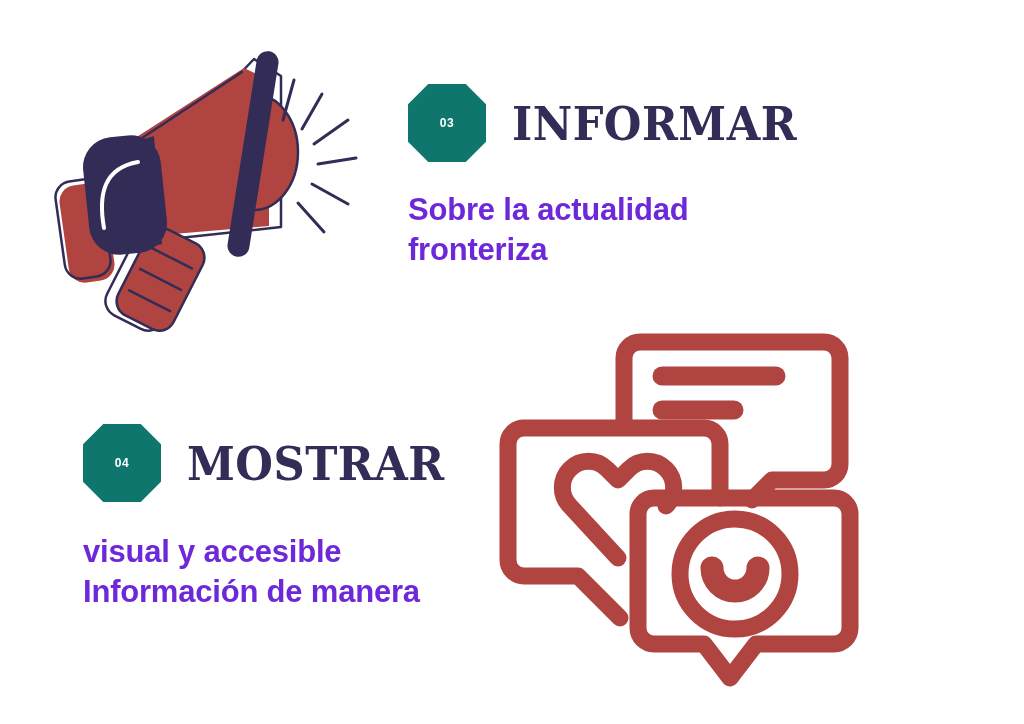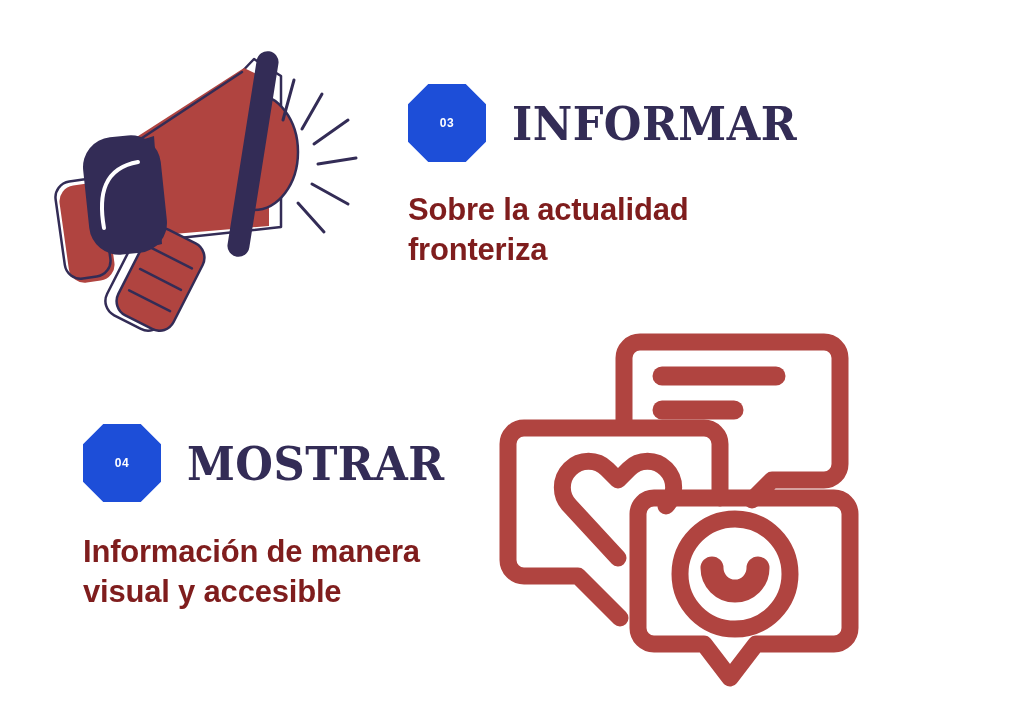--- a/index.html
+++ b/index.html
@@ -57,21 +57,21 @@
     align-items: center;
     gap: 26px;
   }
 
   
   .badge {
     position: relative;
     width: 78px;
     height: 78px;
     flex: 0 0 78px;
-    background: #1d4ed8;
+    background: #0f766e;
     clip-path: polygon(
       26% 0%, 74% 0%, 100% 26%, 100% 74%,
       74% 100%, 26% 100%, 0% 74%, 0% 26%
     );
     display: flex;
     align-items: center;
     justify-content: center;
   }
   .badge-num {
     color: #ffffff;
@@ -93,21 +93,21 @@
     transform: scaleX(0.92);
     transform-origin: left center;
   }
 
   .subtitle {
     margin-top: 28px;
     font-family: "Liberation Sans", sans-serif;
     font-weight: 700;
     font-size: 31px;
     line-height: 1.3;
-    color: #7f1d1d;
+    color: #6d28d9;
     letter-spacing: -0.2px;
   }
   .block-mostrar .subtitle { margin-top: 30px; }
   .subtitle span { display: block; }
 </style>
 </head>
 <body>
 
 <div class="canvas">
 
@@ -166,22 +166,22 @@
   </div>
 
   <div class="abs block-mostrar">
     <div class="head-row">
       <div class="badge">
         <span class="badge-num">04</span>
       </div>
       <div class="title">MOSTRAR</div>
     </div>
     <div class="subtitle">
+      <span>visual y accesible</span>
       <span>Información de manera</span>
-      <span>visual y accesible</span>
     </div>
   </div>
 
   <div class="abs illus-bubbles">
     <svg viewBox="0 0 390 386" xmlns="http://www.w3.org/2000/svg">
       <g fill="none" stroke="#b04440" stroke-width="17" stroke-linecap="round" stroke-linejoin="round">
 
         <path d="M134 106 L134 40 a16 16 0 0 1 16 -16 L334 24 a16 16 0 0 1 16 16
                  L350 146 a16 16 0 0 1 -16 16 L282 162 L262 182"></path>
 

